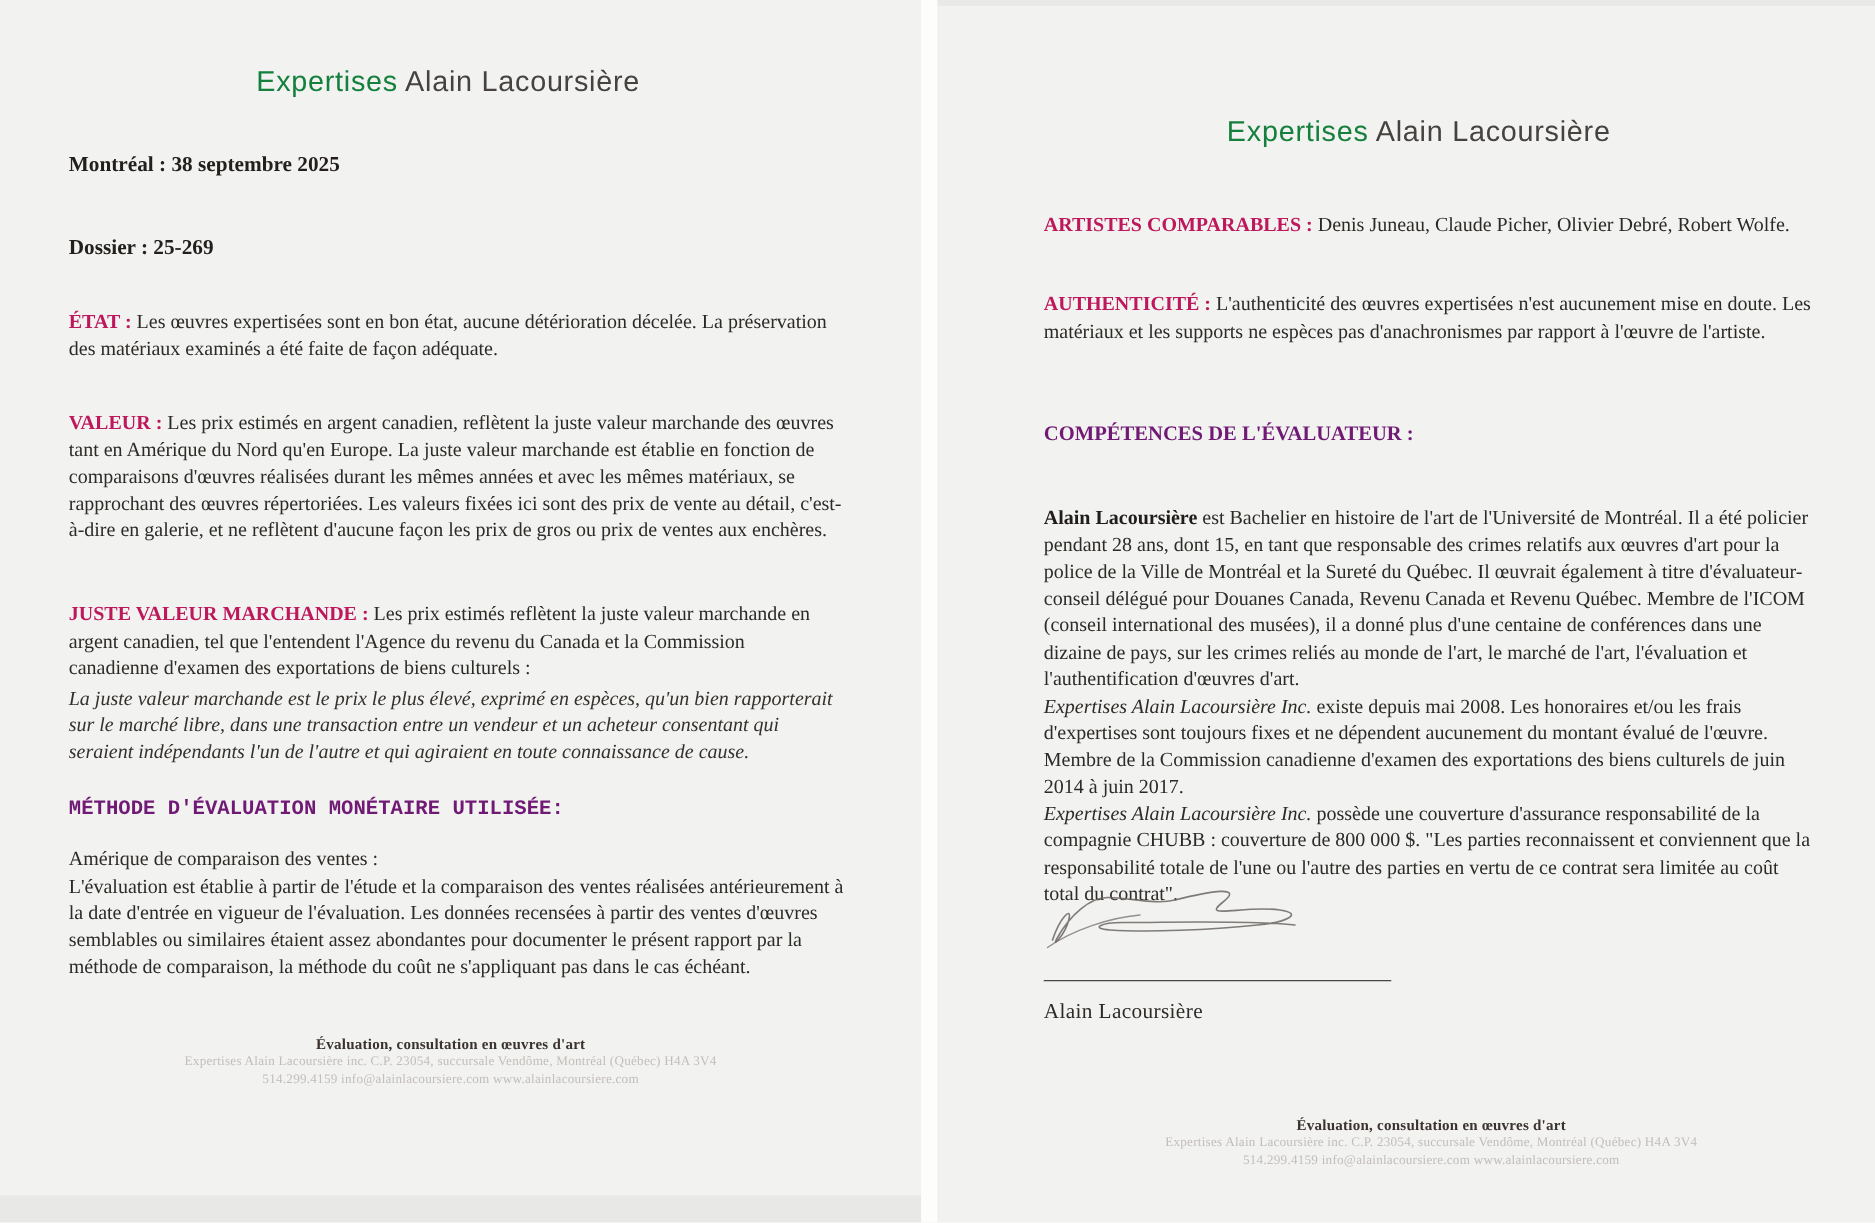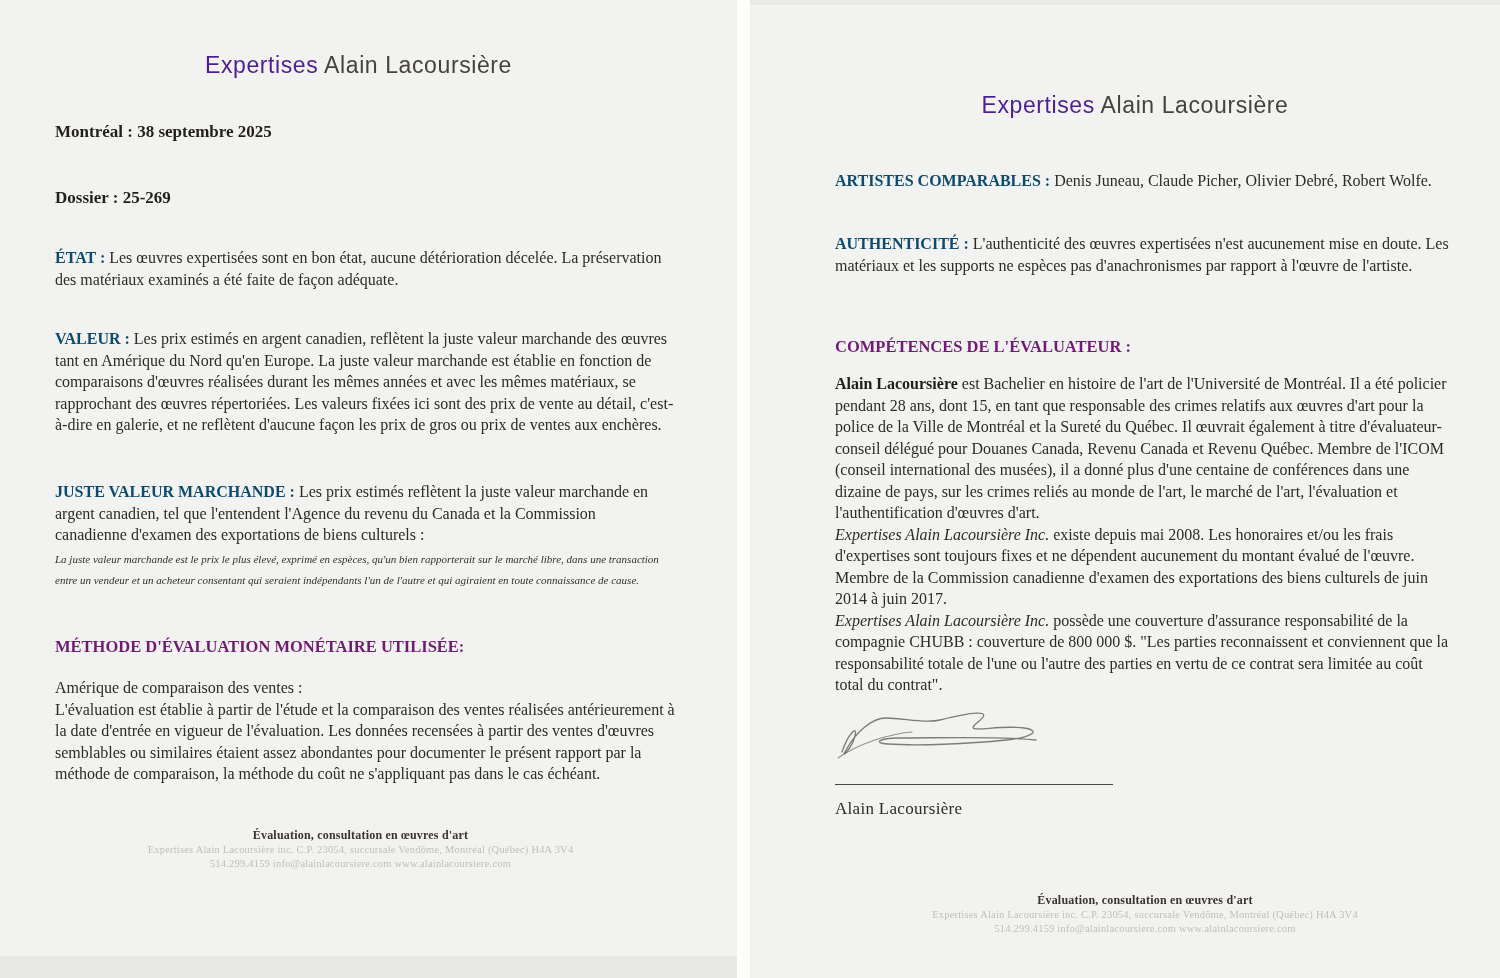--- a/index.html
+++ b/index.html
@@ -44,51 +44,52 @@
   .abs { position: absolute; }
 
   .brand {
     left: 0; right: 0;
     text-align: center;
     font-family: "Liberation Sans", sans-serif;
     font-size: 23px;
     letter-spacing: 0.6px;
     font-weight: 400;
   }
-  .brand .light { color: #4c1d95; }
+  .brand .light { color: #15803d; }
   .brand .dark  { color: #454240; }
 
   .boldline {
     font-weight: 700;
     font-size: 17px;
     color: #221f1d;
   }
 
   .para {
     font-size: 16px;
     line-height: 21.5px;
     color: #2d2b28;
   }
   .para .label {
     font-weight: 700;
-    color: #0c4a6e;
+    color: #be185d;
   }
   .heading {
     font-weight: 700;
     font-size: 16.5px;
     color: #701a75;
   }
   .quote {
     font-style: italic;
-    font-size: 11px;
+    font-size: 16px;
     line-height: 21px;
     color: #33302d;
   }
   .bio {
     white-space: pre-line;
+    margin-top: 31px;
   }
   .bio .b { font-weight: 700; color: #1f1c1a; }
   .bio .i { font-style: italic; }
 
   .footer {
     left: 0; right: 0;
     text-align: center;
   }
   .footer .tagline {
     font-weight: 700;
@@ -134,21 +135,21 @@
     <span>Les prix estimés en argent canadien, reflètent la juste valeur marchande des œuvres tant en Amérique du Nord qu'en Europe. La juste valeur marchande est établie en fonction de comparaisons d'œuvres réalisées durant les mêmes années et avec les mêmes matériaux, se rapprochant des œuvres répertoriées. Les valeurs fixées ici sont des prix de vente au détail, c'est-à-dire en galerie, et ne reflètent d'aucune façon les prix de gros ou prix de ventes aux enchères.</span>
   </div>
 
   <div class="abs para" style="left:55px; top:481px; width:610px;">
     <span class="label">JUSTE VALEUR MARCHANDE :</span>
     <span>Les prix estimés reflètent la juste valeur marchande en argent canadien, tel que l'entendent l'Agence du revenu du Canada et la Commission canadienne d'examen des exportations de biens culturels :</span>
   </div>
 
   <div class="abs quote" style="left:55px; top:549px; width:615px;">La juste valeur marchande est le prix le plus élevé, exprimé en espèces, qu'un bien rapporterait sur le marché libre, dans une transaction entre un vendeur et un acheteur consentant qui seraient indépendants l'un de l'autre et qui agiraient en toute connaissance de cause.</div>
 
-  <div class="abs heading" style="left:55px; top:637px;">MÉTHODE D'ÉVALUATION MONÉTAIRE UTILISÉE:</div>
+  <div class="abs heading" style="left:55px; top:637px;font-family:Liberation Mono, monospace;">MÉTHODE D'ÉVALUATION MONÉTAIRE UTILISÉE:</div>
 
   <div class="abs para" style="left:55px; top:677px; width:622px;">
     <div>Amérique de comparaison des ventes :</div>
     <div>L'évaluation est établie à partir de l'étude et la comparaison des ventes réalisées antérieurement à la date d'entrée en vigueur de l'évaluation. Les données recensées à partir des ventes d'œuvres semblables ou similaires étaient assez abondantes pour documenter le présent rapport par la méthode de comparaison, la méthode du coût ne s'appliquant pas dans le cas échéant.</div>
   </div>
 
   <div class="abs footer" style="top:828px; transform:translateX(-8px);">
     <div class="tagline">Évaluation, consultation en œuvres d'art</div>
     <div class="addr">Expertises Alain Lacoursière inc.   C.P. 23054, succursale Vendôme, Montréal (Québec)  H4A 3V4</div>
     <div class="contact">514.299.4159  info@alainlacoursiere.com  www.alainlacoursiere.com</div>

